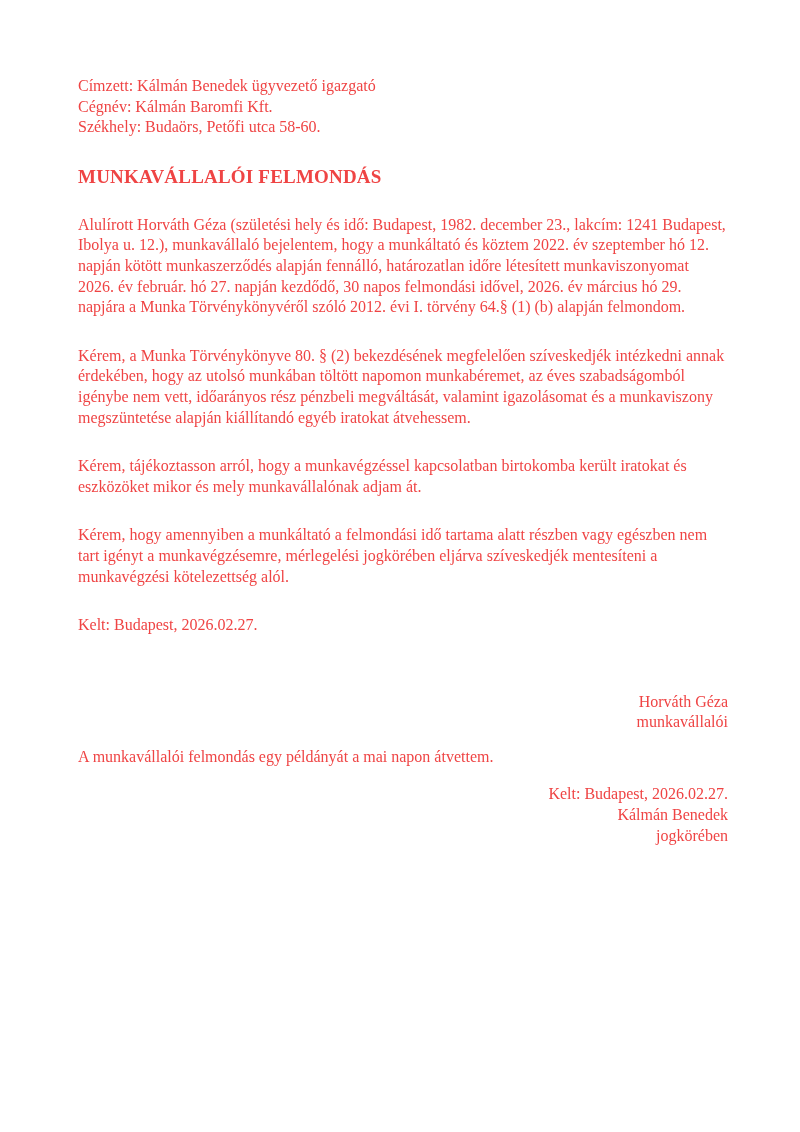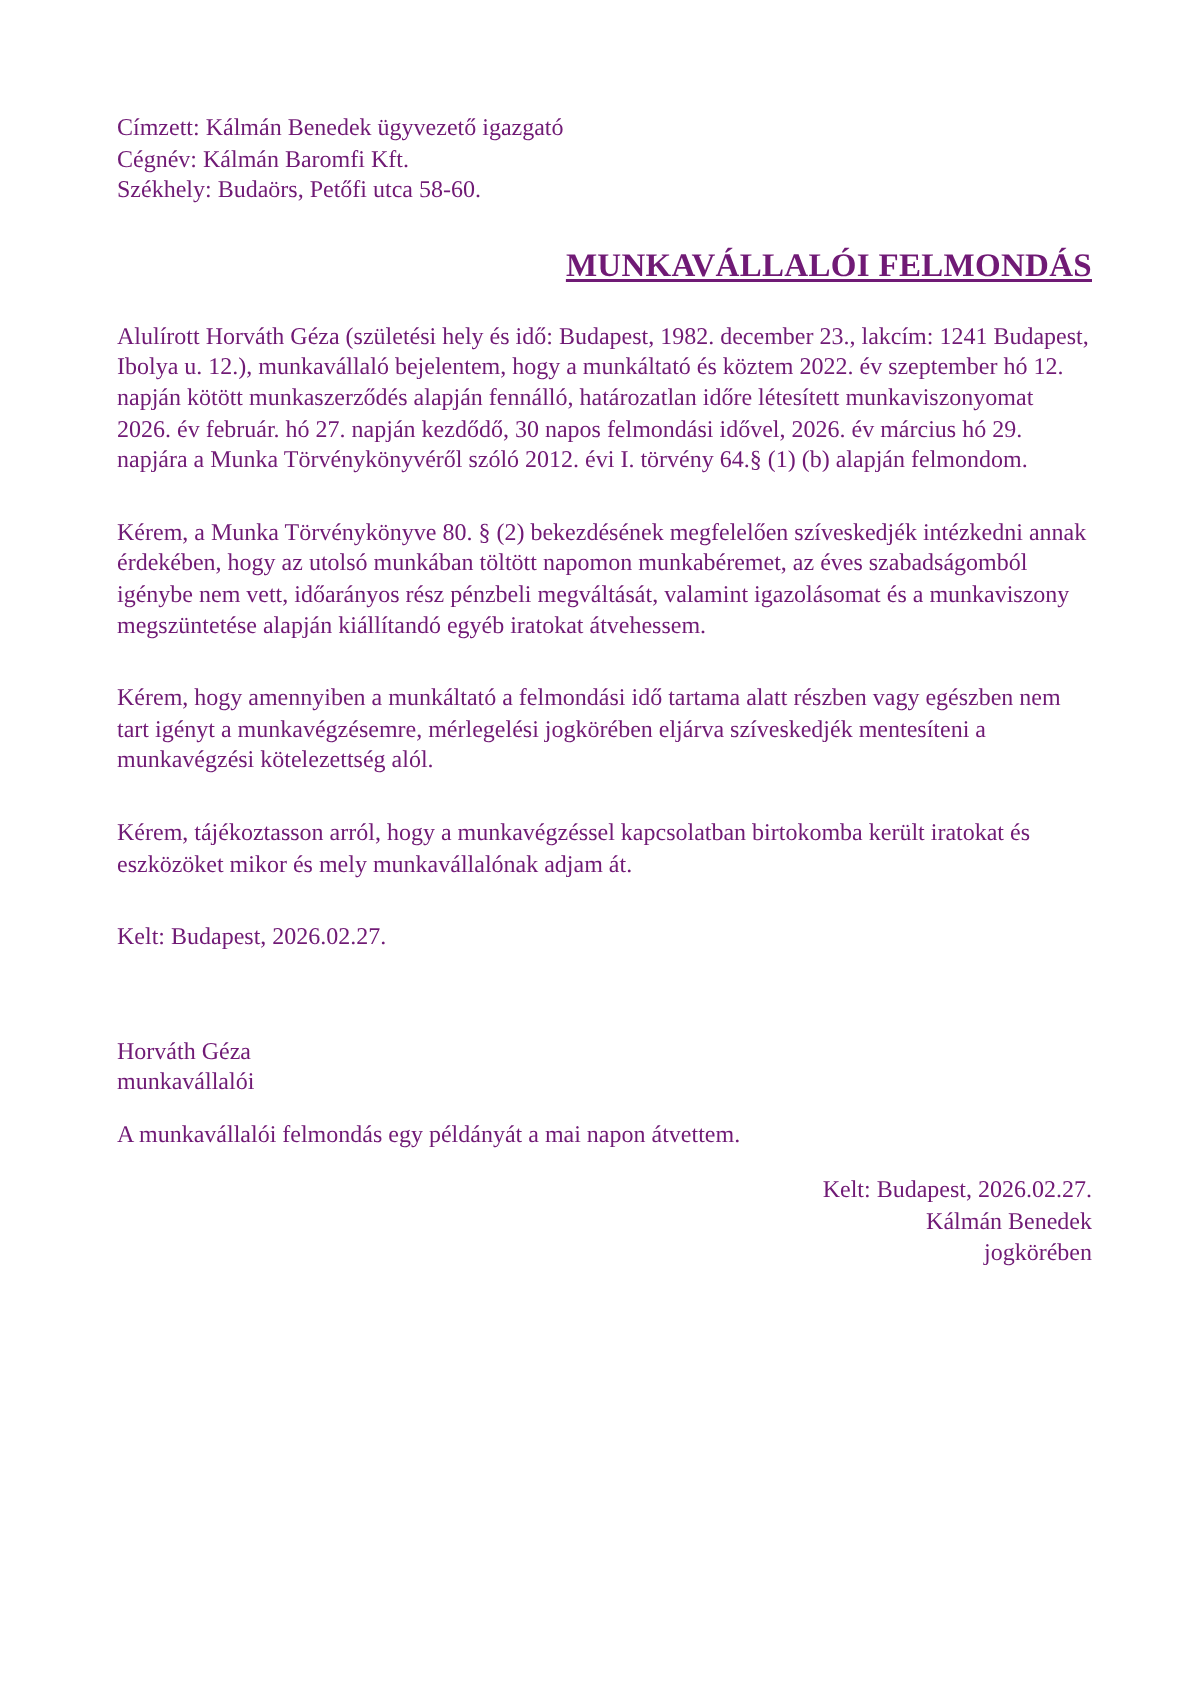--- a/index.html
+++ b/index.html
@@ -5,63 +5,63 @@
   html, body {
     margin: 0;
     padding: 0;
     background: #ffffff;
   }
   .page {
     position: relative;
     width: 800px;
     height: 1132px;
     background: #ffffff;
-    color: #701a75;
+    color: #ef4444;
     font-family: "Liberation Serif", "DejaVu Serif", serif;
     font-size: 16px;
     line-height: 20.6px;
     overflow: hidden;
     box-sizing: border-box;
   }
   .content {
     position: absolute;
     left: 78px;
     top: 76px;
     width: 650px;
   }
   .recipient-block div {
     margin: 0;
     padding: 0;
   }
   .title {
     margin: 27px 0 0 0;
     padding: 0;
-    text-align: right;
-    font-size: 22px;
+    text-align: left;
+    font-size: 19px;
     font-weight: bold;
     line-height: 23px;
     letter-spacing: 0.2px;
-    text-decoration: underline;
   }
   .para {
     margin: 0 0 28px 0;
     padding: 0;
     text-align: left;
   }
   .para.first {
     margin-top: 27px;
   }
   .dateline {
     margin: 26px 0 0 0;
   }
   .employee-signature {
     margin-top: 56px;
   }
   .employee-signature div {
     margin: 0;
+    text-align: right;
   }
   .acknowledgement {
     margin-top: 14px;
     text-align: left;
   }
   .ack-dateline {
     margin-top: 17px;
     text-align: right;
   }
   .employer-signature {
@@ -82,23 +82,23 @@
       <div>Cégnév: Kálmán Baromfi Kft.</div>
       <div>Székhely: Budaörs, Petőfi utca 58-60.</div>
     </div>
 
     <h1 class="title">MUNKAVÁLLALÓI FELMONDÁS</h1>
 
     <p class="para first">Alulírott Horváth Géza (születési hely és idő: Budapest, 1982. december 23., lakcím: 1241 Budapest, Ibolya u. 12.), munkavállaló bejelentem, hogy a munkáltató és köztem 2022. év szeptember hó 12. napján kötött munkaszerződés alapján fennálló, határozatlan időre létesített munkaviszonyomat 2026. év február. hó 27. napján kezdődő, 30 napos felmondási idővel, 2026. év március hó 29. napjára a Munka Törvénykönyvéről szóló 2012. évi I. törvény 64.§ (1) (b) alapján felmondom.</p>
 
     <p class="para">Kérem, a Munka Törvénykönyve 80. § (2) bekezdésének megfelelően szíveskedjék intézkedni annak érdekében, hogy az utolsó munkában töltött napomon munkabéremet, az éves szabadságomból igénybe nem vett, időarányos rész pénzbeli megváltását, valamint igazolásomat és a munkaviszony megszüntetése alapján kiállítandó egyéb iratokat átvehessem.</p>
 
+    <p class="para">Kérem, tájékoztasson arról, hogy a munkavégzéssel kapcsolatban birtokomba került iratokat és eszközöket mikor és mely munkavállalónak adjam át.</p>
+
     <p class="para">Kérem, hogy amennyiben a munkáltató a felmondási idő tartama alatt részben vagy egészben nem tart igényt a munkavégzésemre, mérlegelési jogkörében eljárva szíveskedjék mentesíteni a munkavégzési kötelezettség alól.</p>
-
-    <p class="para">Kérem, tájékoztasson arról, hogy a munkavégzéssel kapcsolatban birtokomba került iratokat és eszközöket mikor és mely munkavállalónak adjam át.</p>
 
     <div class="dateline">Kelt: Budapest, 2026.02.27.</div>
 
     <div class="employee-signature">
       <div>Horváth Géza</div>
       <div>munkavállalói</div>
     </div>
 
     <div class="acknowledgement">A munkavállalói felmondás egy példányát a mai napon átvettem.</div>
 

